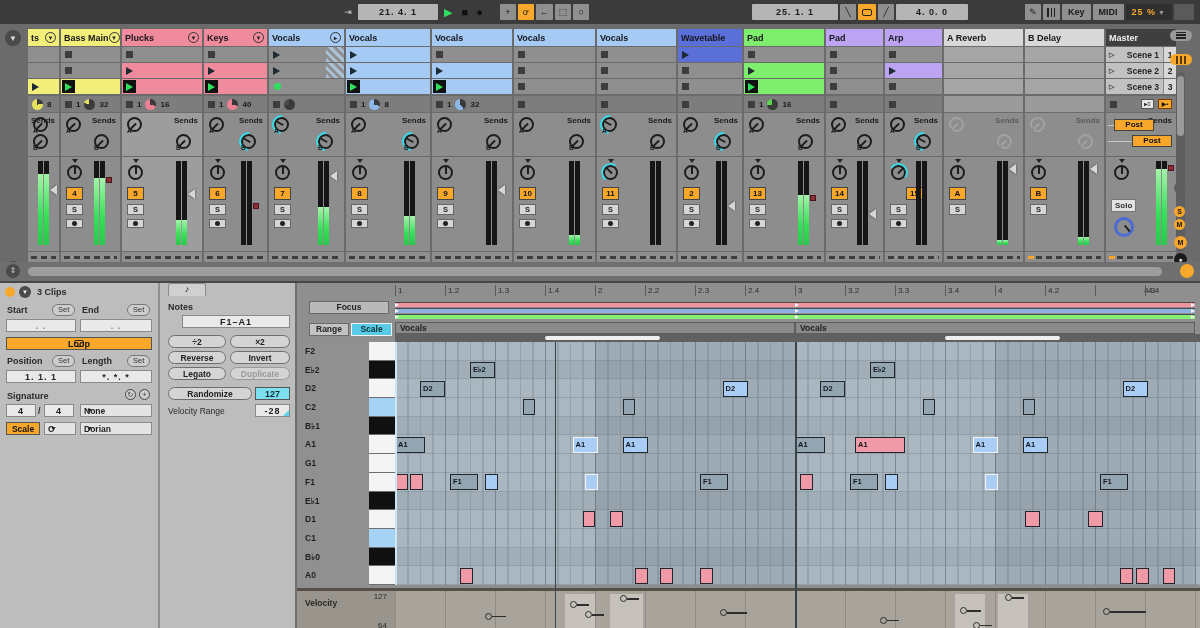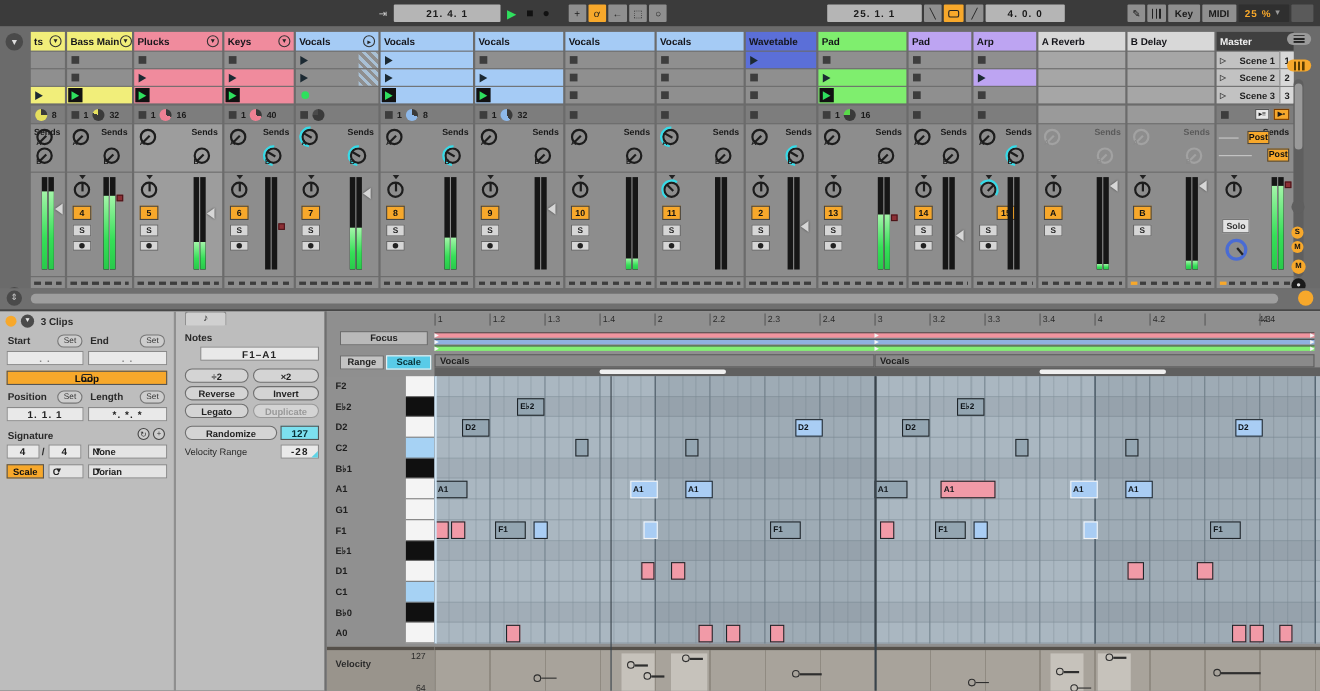--- a/index.html
+++ b/index.html
@@ -70,21 +70,21 @@
   .mclip{position:absolute;width:6px;height:6px;background:#8d2f35;border:1px solid #4c1519;}
   .dash{height:10px;margin-top:1px;background:#8d8d8d;display:flex;align-items:center;padding:0 3px;gap:2px;}
   .dash .dd{height:3px;flex:1;background:repeating-linear-gradient(90deg,#3d3d3d 0 6px,transparent 6px 10px);}
   .dash .od{width:6px;height:3px;background:#f7a82b;flex:none;}
   .scene{height:15px;margin-top:1px;background:#c2c2c2;display:flex;align-items:center;font-size:8.5px;
     font-weight:bold;color:#222;}
   .scene .sp{color:#444;font-size:7px;margin-left:3px;}
   .scene .sl{flex:1;text-align:right;padding-right:4px;}
   .scene .sn{width:13px;align-self:stretch;background:#d8d8d8;border-left:1px solid #888;
     display:flex;align-items:center;justify-content:center;}
-  .postchip{position:absolute;right:4px;width:20px;height:12px;background:#f7a82b;border:1px solid #444;
+  .postchip{position:absolute;right:4px;width:40px;height:12px;background:#f7a82b;border:1px solid #444;
     font-size:8px;font-weight:bold;color:#111;text-align:center;line-height:10px;}
   .postline{position:absolute;left:2px;height:1px;background:#c9c9c9;}
   #lrail-fold,#lrail-scroll{position:absolute;left:5px;width:16px;height:16px;border-radius:50%;
     background:#4a4a4a;color:#ddd;font-size:8px;display:flex;align-items:center;justify-content:center;}
   #rrail{position:absolute;right:0;top:0;width:36px;height:238px;}
   .railpill{position:absolute;left:6px;width:22px;height:11px;border-radius:6px;background:#9a9a9a;
     display:flex;align-items:center;justify-content:center;font-size:7px;color:#222;}
   .railpill.or{background:#f7a82b;}
   .railbars{width:10px;height:7px;background:repeating-linear-gradient(0deg,#222 0 1.5px,transparent 1.5px 3px);}
   .railbars.v{background:repeating-linear-gradient(90deg,#5a3c00 0 2px,transparent 2px 4px);height:8px;}
@@ -169,21 +169,21 @@
   #hphone i{width:4px;height:4px;border-radius:50%;background:#fff;}
 </style>
 </head>
 <body>
 
 <div id="app">
 
   <div id="toolbar">
     <div class="tbgrp" style="left:340px;">
       <div class="tb-ic" style="background:none;color:#cfcfcf;">⇥</div>
-      <div class="tb-field" style="width:97px;">21.  4.  1</div>
+      <div class="tb-field" style="width:80px;">21.  4.  1</div>
       <div class="playbtn">▶</div>
       <div class="stopbtn">■</div>
       <div class="recbtn">●</div>
       <div style="width:10px;"></div>
       <div class="tb-ic">+</div>
       <div class="tb-ic on">ơ</div>
       <div class="tb-ic">←</div>
       <div class="tb-ic">⬚</div>
       <div class="tb-ic">○</div>
     </div>

